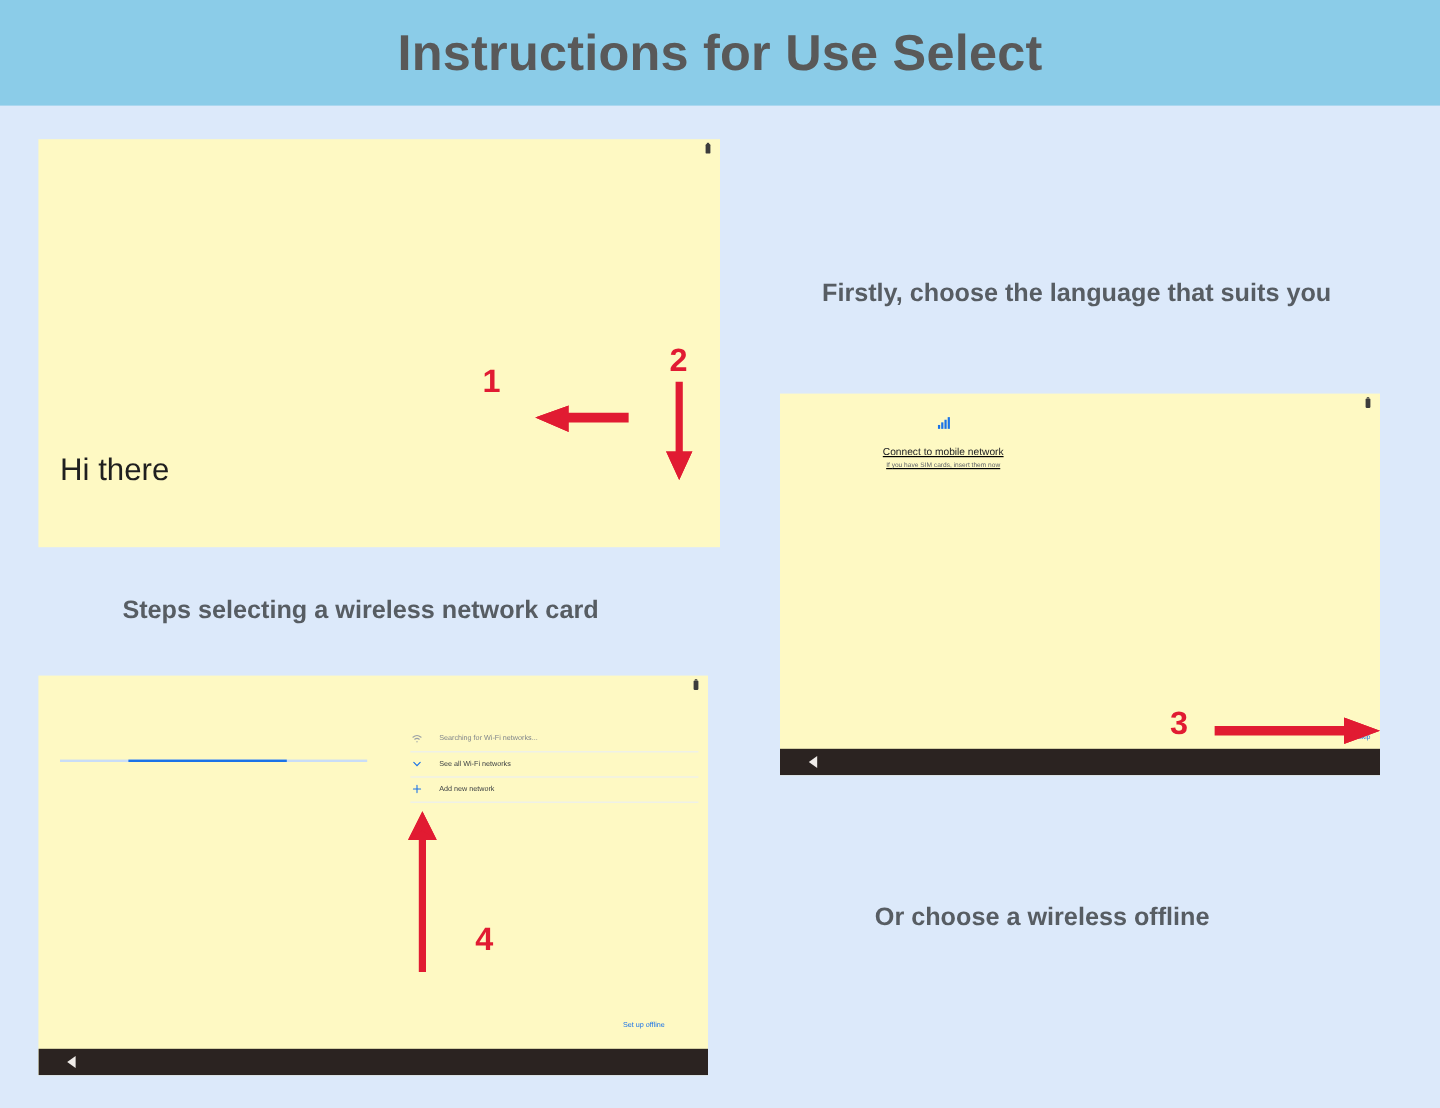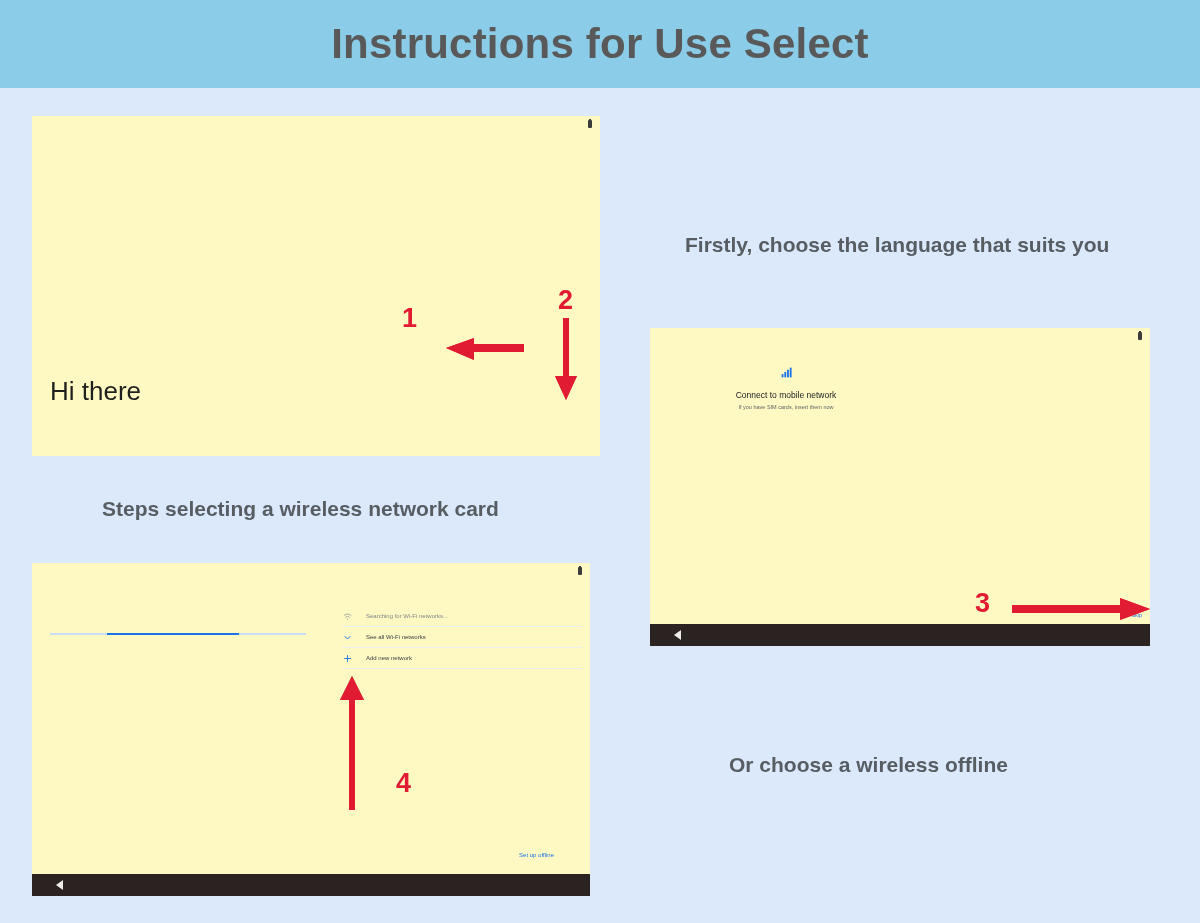--- a/index.html
+++ b/index.html
@@ -85,23 +85,24 @@
     font-size: 26px; color: #1f1f1f;
     font-weight: normal;
   }
 
   
   #panel-mobile {
     left: 650px; top: 328px;
     width: 500px; height: 318px;
   }
   .mobile-head {
-    position: absolute; left: 0; top: 37px;
+    position: absolute; left: 0; top: 18px;
     width: 272px;
     text-align: center;
+    text-decoration: underline;
   }
   .head-icon { margin-bottom: 7px; }
   .head-title { font-size: 8.5px; color: #202124; margin-bottom: 4px; }
   .head-sub { font-size: 5.5px; color: #5f6368; }
   .skip-link {
     position: absolute; right: 8px; bottom: 28px;
     font-size: 5.5px; color: #1a73e8;
   }
 
   

